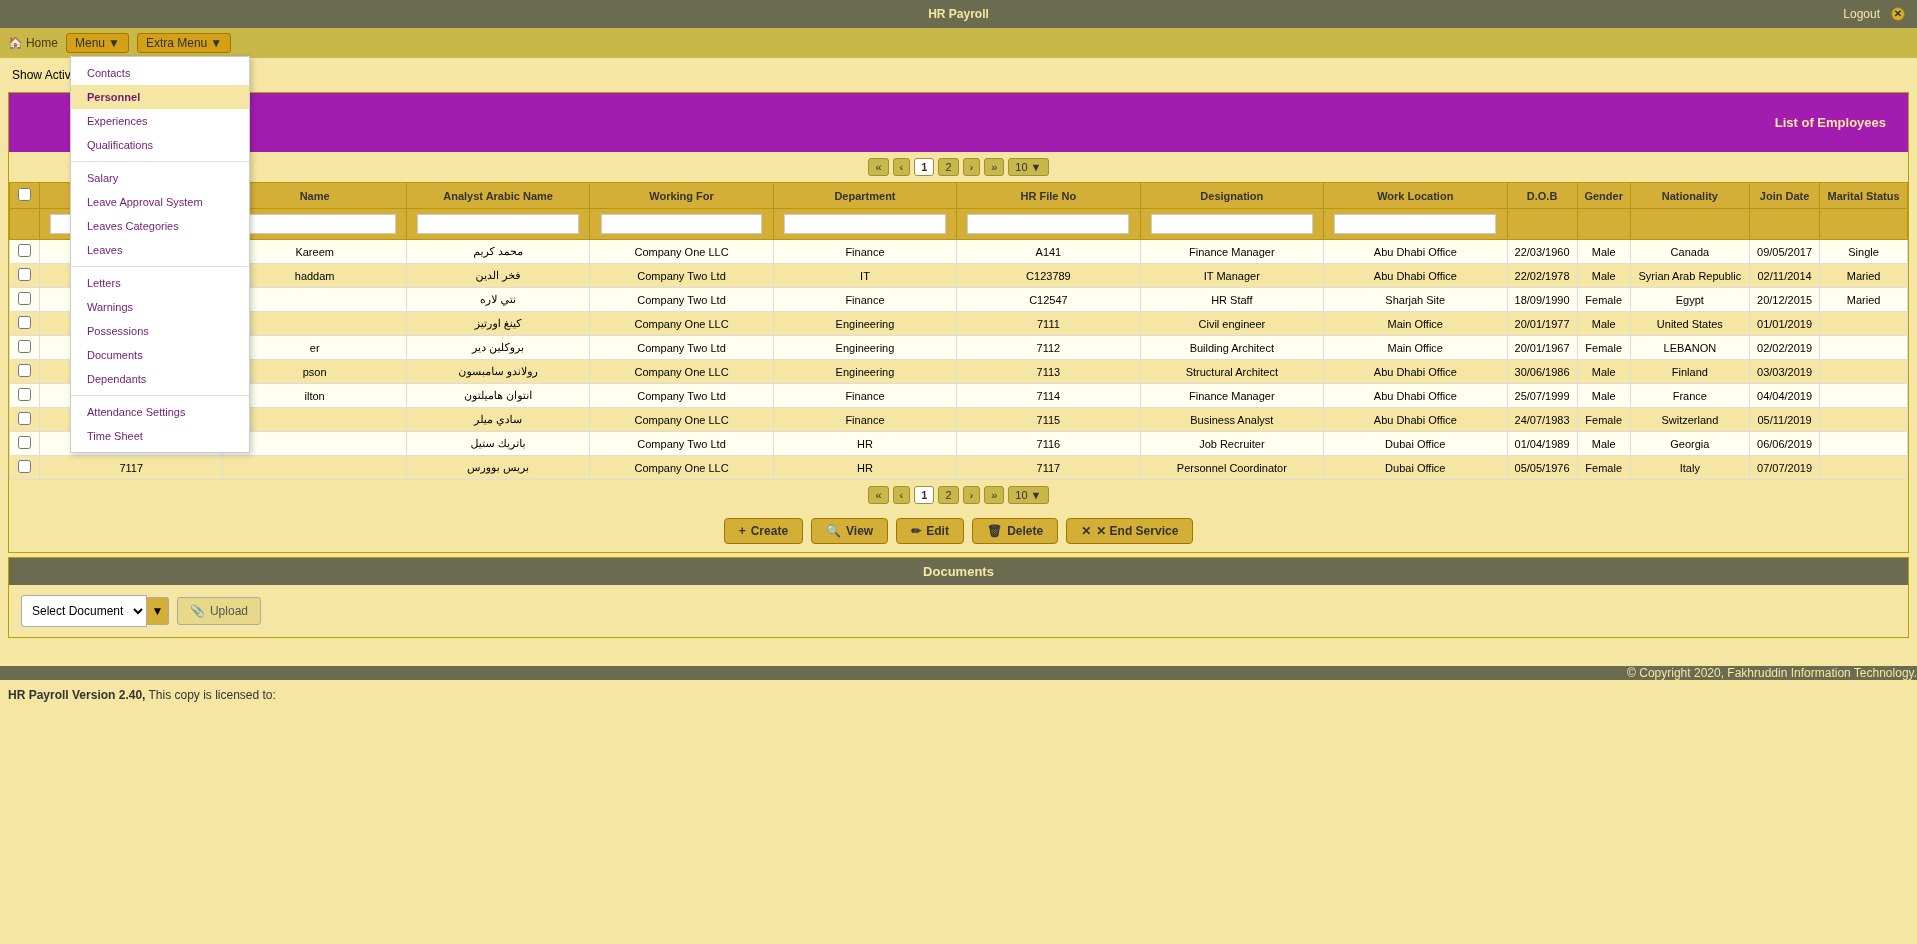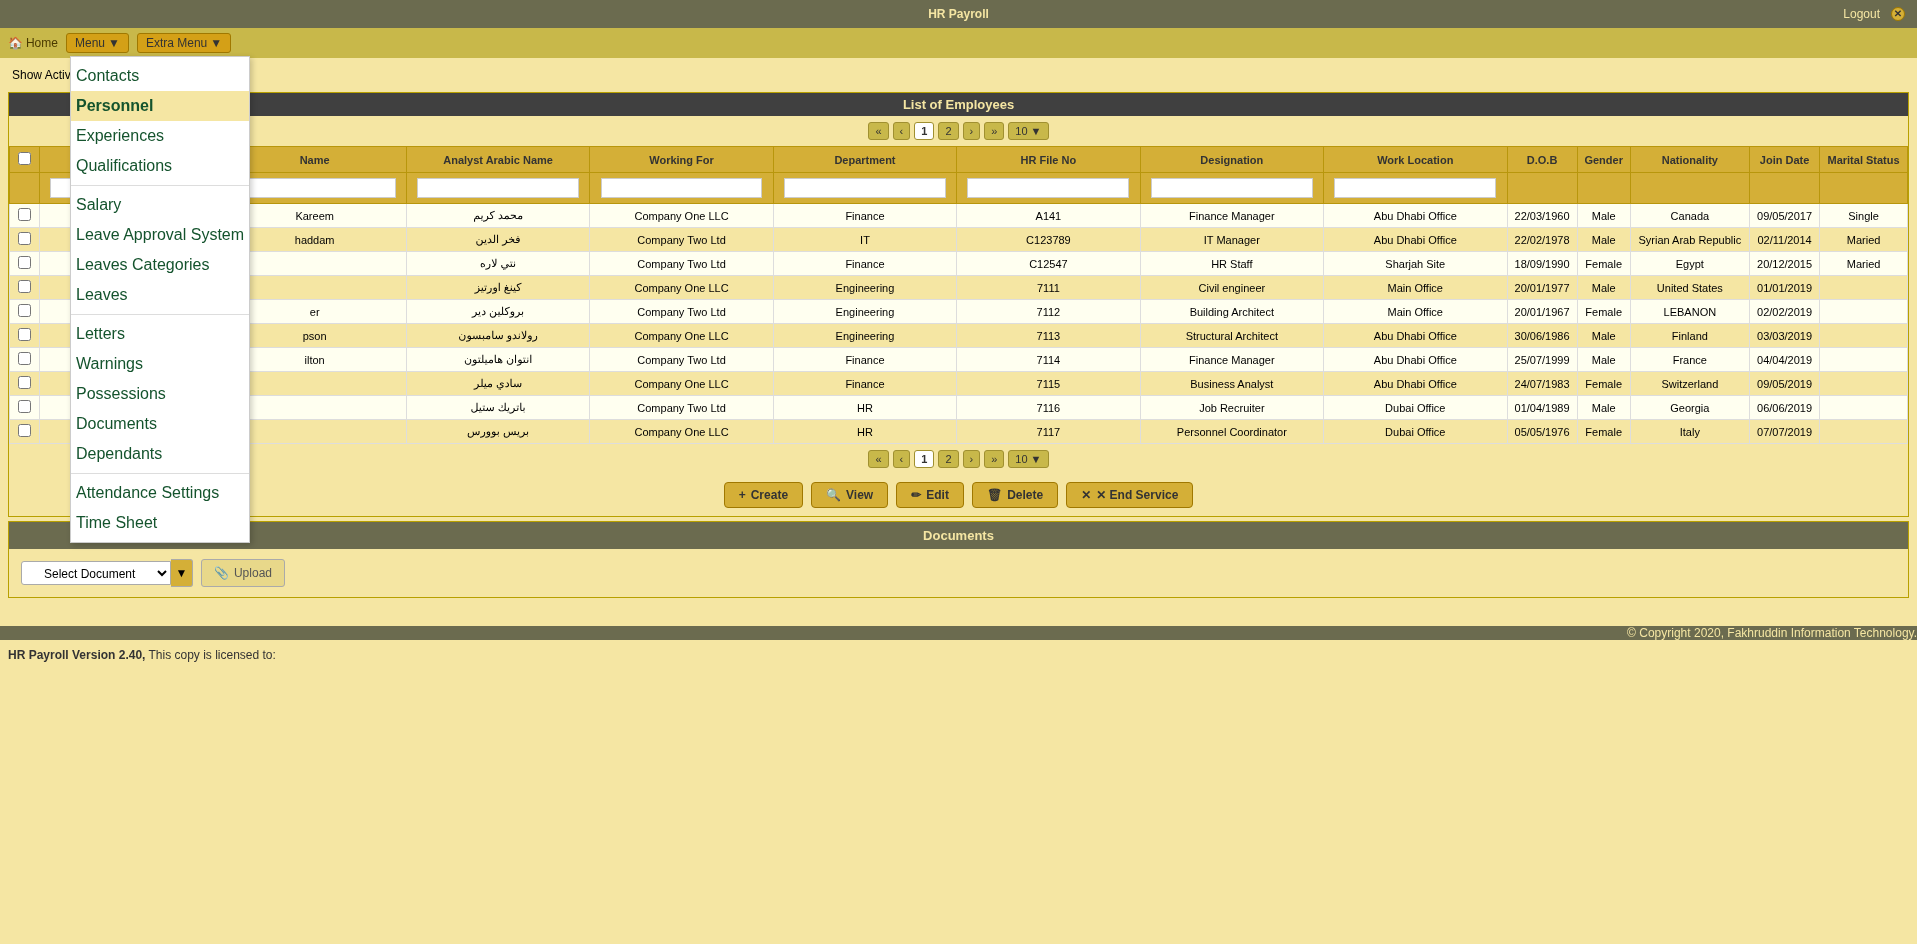--- a/index.html
+++ b/index.html
@@ -62,24 +62,24 @@
       top: 28px;
       left: 70px;
       background: #fff;
       border: 1px solid #ccc;
       box-shadow: 2px 2px 6px rgba(0,0,0,0.2);
       z-index: 100;
       min-width: 180px;
       padding: 4px 0;
     }
     .dropdown-menu .menu-item {
-      padding: 6px 5px;
-      cursor: pointer;
-      color: #14532d;
-      font-size: 16px;
+      padding: 6px 16px;
+      cursor: pointer;
+      color: #701a75;
+      font-size: 11px;
     }
     .dropdown-menu .menu-item.active {
       background: #f5e6a3;
       font-weight: bold;
     }
     .menu-divider {
       border-top: 1px solid #ddd;
       margin: 4px 0;
     }
 
@@ -97,24 +97,24 @@
       background: #fff;
     }
 
     
     .main-content {
       padding: 0 8px 8px 8px;
     }
 
     
     .section-header {
-      background: #404040;
+      background: #a21caf;
       color: #f5e6a3;
-      text-align: center;
-      padding: 4px;
+      text-align: right;
+      padding: 22px;
       font-size: 13px;
       font-weight: bold;
     }
 
     
     .table-wrapper {
       background: #f5e6a3;
       border: 1px solid #b8a000;
     }
 
@@ -216,24 +216,24 @@
       align-items: center;
       gap: 8px;
     }
     .doc-select {
       display: flex;
       align-items: center;
       gap: 0;
     }
     .doc-select select {
       border: 1px solid #aaa;
-      padding: 4px 18px;
+      padding: 4px 6px;
       background: #fff;
       border-radius: 3px 0 0 3px;
-      height: 24px;
+      height: 32px;
     }
     .doc-select-arrow {
       background: #d4af37;
       border: 1px solid #aaa;
       border-left: none;
       height: 28px;
       width: 22px;
       display: flex;
       align-items: center;
       justify-content: center;
@@ -520,21 +520,21 @@
       <td></td>
       <td dir="rtl">سادي ميلر</td>
       <td>Company One LLC</td>
       <td>Finance</td>
       <td>7115</td>
       <td>Business Analyst</td>
       <td>Abu Dhabi Office</td>
       <td>24/07/1983</td>
       <td>Female</td>
       <td>Switzerland</td>
-      <td>09/05/2019</td>
+      <td>05/11/2019</td>
       <td></td>
     </tr>
           <tr>
       <td class="checkbox-cell"><input type="checkbox" style=""></td>
       <td>7116</td>
       <td></td>
       <td dir="rtl">باتريك ستيل</td>
       <td>Company Two Ltd</td>
       <td>HR</td>
       <td>7116</td>

